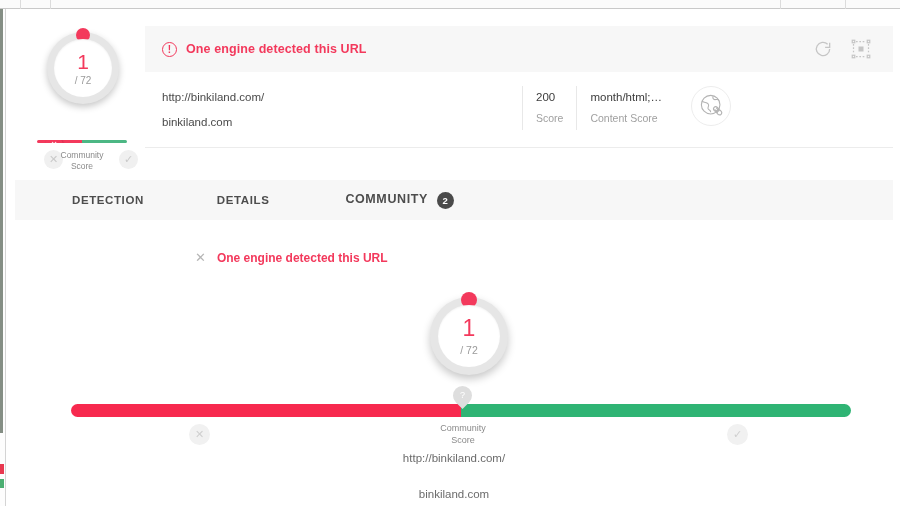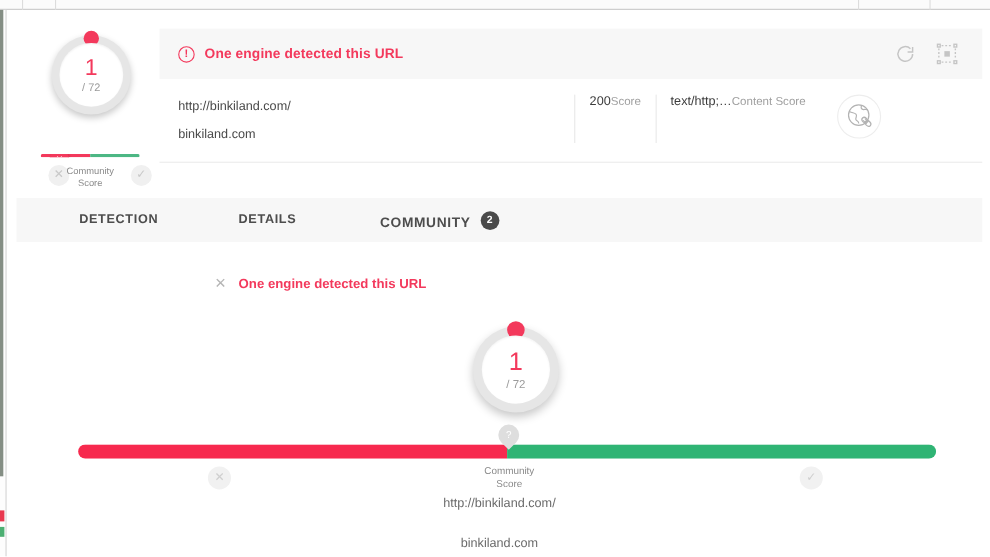--- a/index.html
+++ b/index.html
@@ -66,31 +66,31 @@
   .ico{width:20px;height:20px;opacity:.45;}
 
   
   .inforow{position:absolute;left:130px;top:60px;width:748px;height:76px;background:#fff;
     border-bottom:1px solid #ececec;box-sizing:border-box;display:flex;align-items:center;}
   .urlblock{margin-left:17px;width:360px;}
   .urlblock .u1{font-size:11.5px;color:#4a4a4a;margin-bottom:13px;}
   .urlblock .u2{font-size:11.5px;color:#4a4a4a;}
   .meta{display:flex;align-items:flex-start;height:48px;}
   .meta .cell{padding:0 13px;border-left:1px solid #e8e8e8;height:44px;display:flex;
-    flex-direction:row;justify-content:center;}
+    flex-direction:column;justify-content:center;}
   .meta .v{font-size:11.5px;color:#3c3c3c;margin-bottom:9px;white-space:nowrap;}
   .meta .k{font-size:10.5px;color:#a0a0a0;white-space:nowrap;}
   .globe{margin-left:16px;width:40px;height:40px;border-radius:50%;border:1px solid #ededed;
     display:flex;align-items:center;justify-content:center;box-sizing:border-box;}
 
   
   .tabbar{position:absolute;left:15px;top:180px;width:878px;height:40px;background:#f7f7f7;
     display:flex;align-items:center;}
   .tab{font-size:11.5px;letter-spacing:.6px;color:#4d4d4d;font-weight:bold;display:flex;
-    align-items:flex-end;padding-left:28px;}
+    align-items:flex-start;padding-left:28px;}
   .tab.t1{margin-left:29px;} .tab.t2{margin-left:45px;} .tab.t3{margin-left:48px;font-size:12.5px;}
   .badge{margin-left:9px;min-width:17px;height:17px;border-radius:9px;background:#4a4a4a;color:#fff;
     font-size:9.5px;font-weight:bold;line-height:17px;text-align:center;padding:0 4px;box-sizing:border-box;}
 
   
   .content{position:absolute;left:15px;top:220px;width:878px;height:286px;background:#fff;}
   .det-line{position:absolute;left:180px;top:30px;display:flex;align-items:center;}
   .det-line .x{color:#b5b5b5;font-size:13px;margin-right:11px;}
   .det-line .t{color:#f3395c;font-size:12px;font-weight:bold;}
 
@@ -199,21 +199,21 @@
       <div class="urlblock">
         <div class="u1">http://binkiland.com/</div>
         <div class="u2">binkiland.com</div>
       </div>
       <div class="meta">
         <div class="cell">
           <div class="v">200</div>
           <div class="k">Score</div>
         </div>
         <div class="cell">
-          <div class="v">text/http;…</div>
+          <div class="v">month/html;…</div>
           <div class="k">Content Score</div>
         </div>
         <div class="globe">
           <svg viewBox="0 0 32 32" width="27" height="27" fill="none" stroke="#b3b3b3" stroke-width="1.3">
             <circle cx="15" cy="15" r="11"></circle>
             <path d="M5 11c3 2 5 1 7 3s-1 4 0 6 3 1 3 4"></path>
             <path d="M18 5c-1 2 0 4 2 4s4-1 5 1"></path>
             <path d="M22 19l3 3M20 21l3 3" stroke-linecap="round"></path>
             <ellipse cx="21.5" cy="20.5" rx="2.6" ry="3.4" transform="rotate(-45 21.5 20.5)"></ellipse>
             <ellipse cx="25" cy="24" rx="2.6" ry="3.4" transform="rotate(-45 25 24)"></ellipse>

